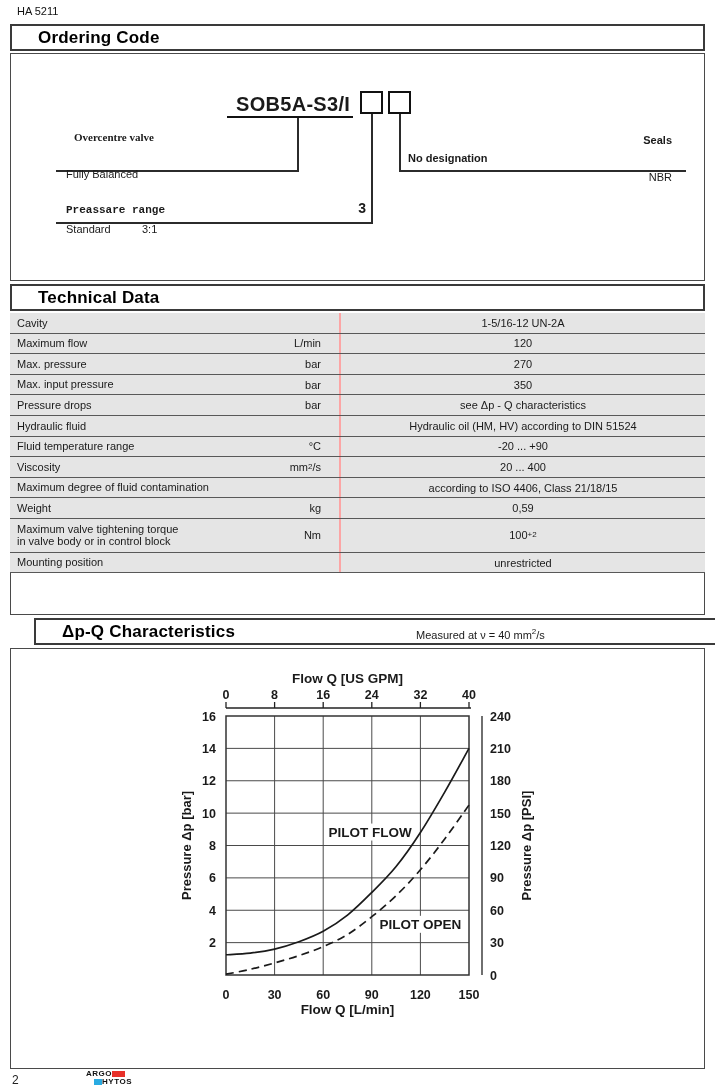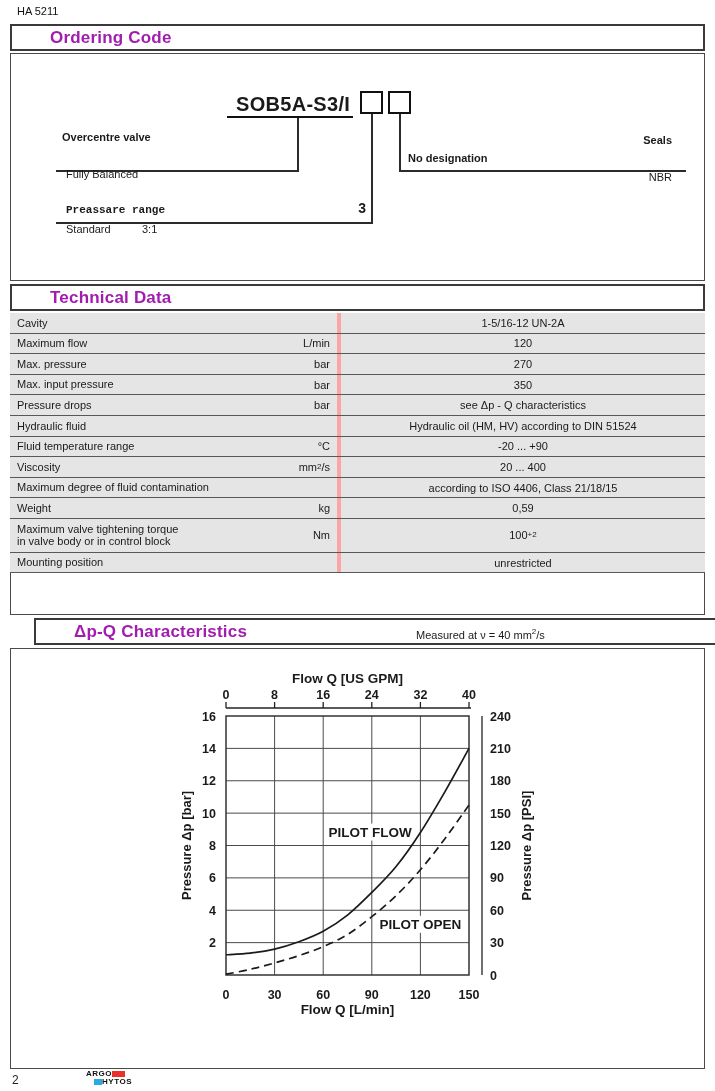--- a/index.html
+++ b/index.html
@@ -16,22 +16,22 @@
   #doc-number { left:17px; top:5px; font-size:11px; color:#111; }
   #page-number { left:12px; top:1073px; font-size:12px; color:#222; }
 
   
   .section-header {
     left:10px; width:695px; height:27px;
     border:2px solid #3a3a3a; background:#fff;
     display:flex; align-items:center;
   }
   .section-header h2 {
-    font-size:17px; font-weight:bold; color:#a21caf;
-    padding-left:38px; letter-spacing:0.2px;
+    font-size:17px; font-weight:bold; color:#000000;
+    padding-left:26px; letter-spacing:0.2px;
   }
   #hdr-ordering { top:24px; }
   #hdr-technical { top:284px; }
   #hdr-chart { top:618px;margin-left:24px; }
   .hdr-subtitle {
     position:absolute; left:380px; top:7px;
     font-size:11px; font-weight:normal; color:#1a1a1a;
   }
   .hdr-subtitle sup { font-size:8px; }
 
@@ -50,21 +50,21 @@
   .cline { background:#2b2b2b; }
   .ord-bold { font-size:11px; font-weight:bold; white-space:nowrap; }
   .ord-reg  { font-size:11px; white-space:nowrap;margin-top:21px; }
   .ra { text-align:right; }
 
   
   #technical-table { left:10px; top:313px; width:695px; font-size:11px; }
   .t-row { display:flex; align-items:stretch; height:20.6px; border-bottom:1px solid #585858; background:#e5e5e5; }
   .t-row.tall { height:33.8px; }
   .t-label { flex:0 0 252px; padding-left:7px; display:flex; flex-direction:column; justify-content:center; line-height:12.5px; }
-  .t-unit  { flex:0 0 79px; padding-right:7px; border-right:4px solid #fca5a5;
+  .t-unit  { flex:0 0 79px; padding-right:18px; border-right:2px solid #fca5a5;
              display:flex; align-items:center; justify-content:flex-end; }
   .t-value { flex:1 1 auto; display:flex; align-items:center; justify-content:center; text-align:center; }
   .t-unit sup, .t-value sup { font-size:8px; line-height:0; }
 
   
   #chart-svg { left:0; top:650px; }
   #chart-svg text { font-family:"Liberation Sans", sans-serif; fill:#1a1a1a; }
 
   
   #brand-logo { left:38px; top:1070px; width:46px; height:19px; font-weight:bold; color:#111;margin-left:48px; }
@@ -89,21 +89,21 @@
   <div id="code-box-1" class="abs code-box"></div>
   <div id="code-box-2" class="abs code-box"></div>
 
   <div class="abs cline" style="left:297px; top:118px; width:1.5px; height:53px;"></div>
   <div class="abs cline" style="left:56px;  top:170px; width:243px; height:1.5px;"></div>
   <div class="abs cline" style="left:371px; top:114px; width:1.5px; height:109px;"></div>
   <div class="abs cline" style="left:56px;  top:222px; width:317px; height:1.5px;"></div>
   <div class="abs cline" style="left:399px; top:114px; width:1.5px; height:57px;"></div>
   <div class="abs cline" style="left:399px; top:170px; width:287px; height:1.5px;"></div>
 
-  <div class="abs ord-bold" style="left:62px; top:131px;">Overcentre valve</div>
+  <div class="abs ord-bold" style="left:74px; top:131px;font-family:Liberation Serif, serif;">Overcentre valve</div>
   <div class="abs ord-reg" style="left:66px; top:147px;">Fully Balanced</div>
   <div class="abs ord-bold" style="left:66px; top:204px;font-family:Liberation Mono, monospace;">Preassare range</div>
   <div class="abs ord-reg" style="left:66px; top:202px;">Standard</div>
   <div class="abs ord-reg" style="left:142px; top:202px;">3:1</div>
   <div class="abs ord-bold ra" style="left:336px; top:200px; width:30px; font-size:14px;">3</div>
   <div class="abs ord-bold" style="left:408px; top:152px;">No designation</div>
   <div class="abs ord-bold ra" style="left:572px; top:134px; width:100px;">Seals</div>
   <div class="abs ord-reg ra" style="left:572px; top:150px; width:100px;">NBR</div>
 
   <div id="hdr-technical" class="abs section-header">

